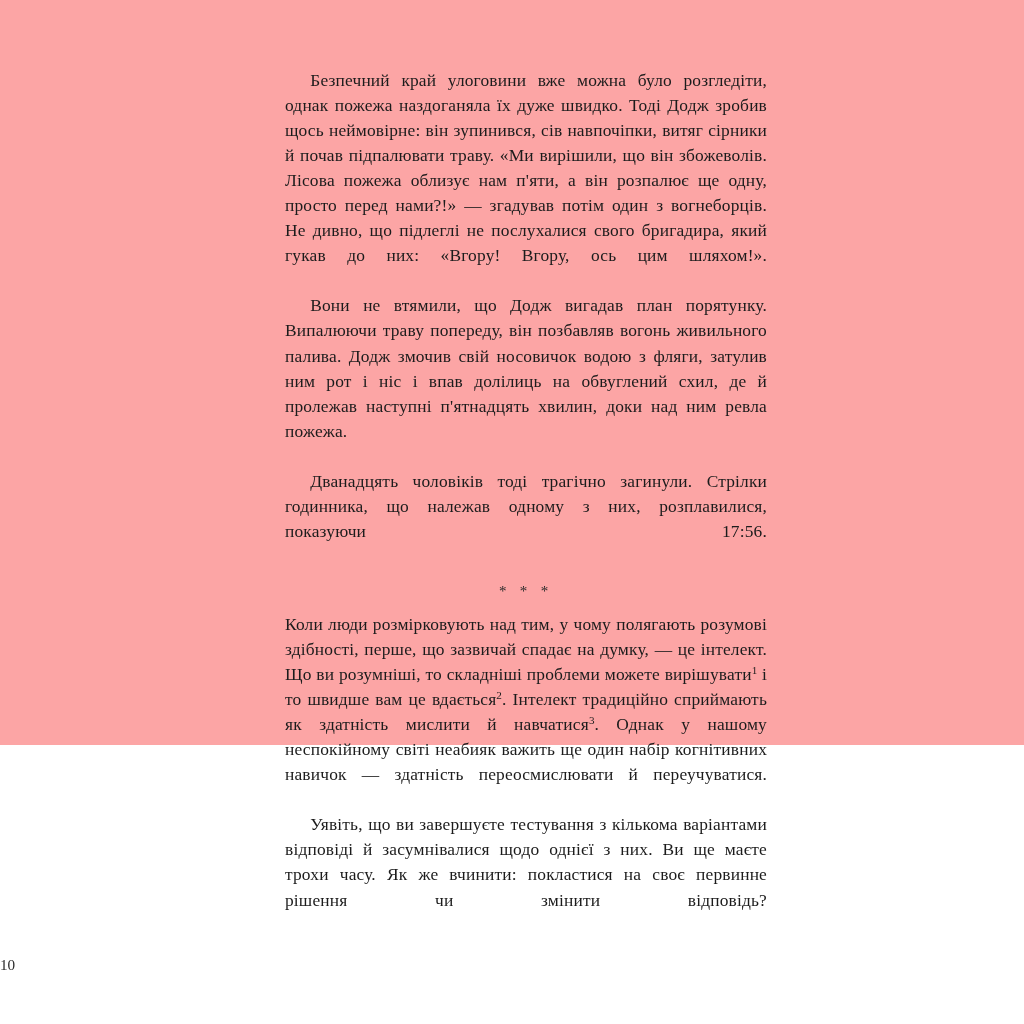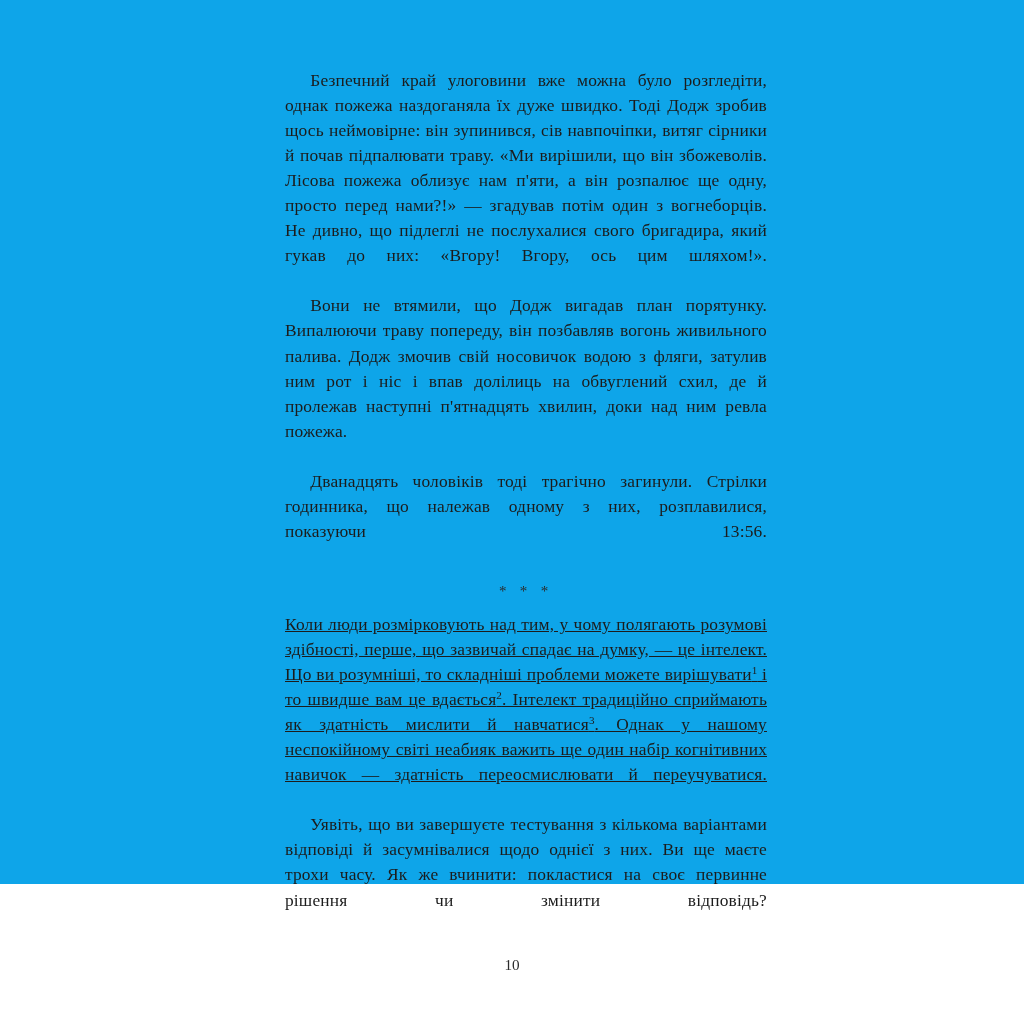--- a/index.html
+++ b/index.html
@@ -12,22 +12,22 @@
     height: 1024px;
     background: #ffffff;
     font-family: "Liberation Serif", "DejaVu Serif", serif;
     color: #1c1c1c;
     overflow: hidden;
   }
 
   .page {
     position: relative;
     width: 1024px;
-    height: 884px;
-    background: #0ea5e9;
+    height: 745px;
+    background: #fca5a5;
   }
 
   .text-column {
     position: absolute;
     left: 285px;
     top: 68px;
     width: 482px;
   }
 
   p.para {
@@ -41,21 +41,20 @@
     color: #1c1c1c;
     -webkit-font-smoothing: antialiased;
   }
 
   p.indent {
     text-indent: 1.45em;
   }
 
   p.noindent {
     text-indent: 0;
-    text-decoration: underline;
   }
 
   
   p.para::after {
     content: "";
     display: inline-block;
     width: 100%;
   }
 
   .divider {
@@ -73,37 +72,37 @@
     line-height: 0;
     vertical-align: 0.56em;
     letter-spacing: 0;
   }
 
   .page-number {
     position: absolute;
     left: 0;
     right: 0;
     top: 956px;
-    text-align: center;
+    text-align: left;
     font-size: 15.2px;
     color: #2b2b2b;
     font-family: "Liberation Serif", "DejaVu Serif", serif;
   }
 </style>
 </head>
 <body>
 
 <div class="page">
   <div class="text-column">
 
     <p class="para indent">Безпечний край улоговини вже можна було розгледіти, однак пожежа наздоганяла їх дуже швидко. Тоді Додж зробив щось неймовірне: він зупинився, сів навпочіпки, витяг сірники й почав підпалювати траву. «Ми вирішили, що він збожеволів. Лісова пожежа облизує нам п'яти, а він розпалює ще одну, просто перед нами?!» — згадував потім один з вогнеборців. Не дивно, що підлеглі не послухалися свого бригадира, який гукав до них: «Вгору! Вгору, ось цим шляхом!».</p>
 
     <p class="para indent">Вони не втямили, що Додж вигадав план порятунку. Випалюючи траву попереду, він позбавляв вогонь живильного палива. Додж змочив свій носовичок водою з фляги, затулив ним рот і ніс і впав долілиць на обвуглений схил, де й пролежав наступні п'ятнадцять хвилин, доки над ним ревла пожежа.</p>
 
-    <p class="para indent">Дванадцять чоловіків тоді трагічно загинули. Стрілки годинника, що належав одному з них, розплавилися, показуючи 13:56.</p>
+    <p class="para indent">Дванадцять чоловіків тоді трагічно загинули. Стрілки годинника, що належав одному з них, розплавилися, показуючи 17:56.</p>
 
 
     <div class="divider">* * *</div>
 
     <p class="para noindent">
       <span>Коли люди розмірковують над тим, у чому полягають розумові здібності, перше, що зазвичай спадає на думку, — це інтелект. Що ви розумніші, то складніші проблеми можете вирішувати</span><sup class="fn">1</sup><span> і то швидше вам це вдається</span><sup class="fn">2</sup><span>. Інтелект традиційно сприймають як здатність мислити й навчатися</span><sup class="fn">3</sup><span>. Однак у нашому неспокійному світі неабияк важить ще один набір когнітивних навичок — здатність переосмислювати й переучуватися.</span>
     </p>
 
     <p class="para indent">Уявіть, що ви завершуєте тестування з кількома варіантами відповіді й засумнівалися щодо однієї з них. Ви ще маєте трохи часу. Як же вчинити: покластися на своє первинне рішення чи змінити відповідь?</p>
 

